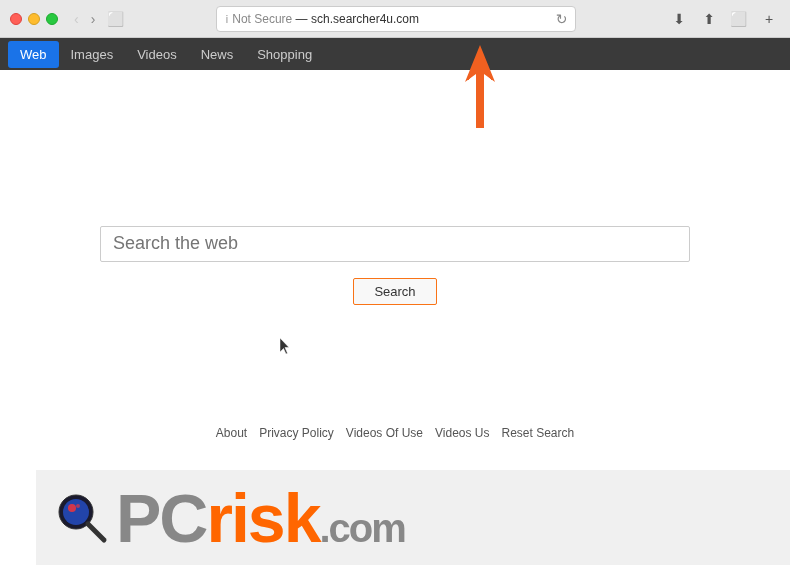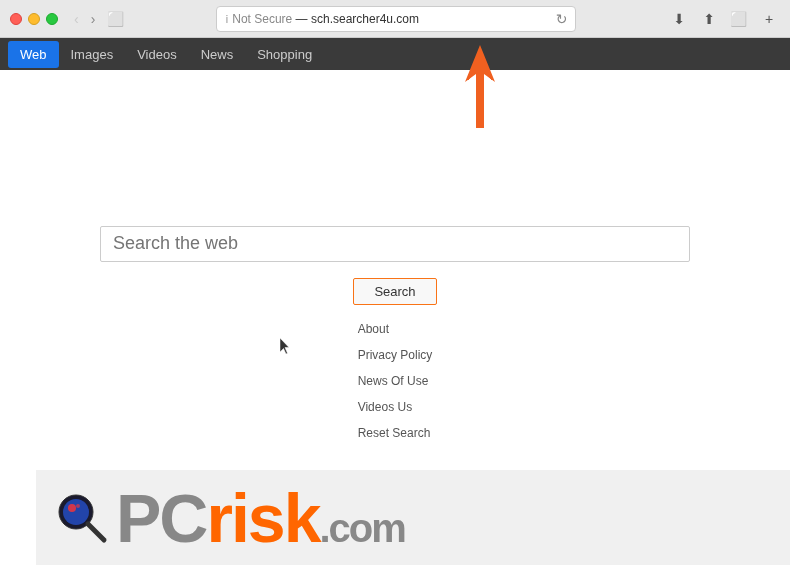--- a/index.html
+++ b/index.html
@@ -164,22 +164,21 @@
       font-size: 13px;
       cursor: pointer;
       color: #333;
     }
 
     .footer-links {
       position: absolute;
       bottom: 60px;
       display: flex;
       gap: 12px;
-      align-items: flex-start;
-      flex-direction: column;
+      align-items: flex-end;
     }
     .footer-link {
       font-size: 12px;
       color: #555;
       text-decoration: none;
       cursor: pointer;
     }
 
     
     .watermark {
@@ -280,21 +279,21 @@
   <div class="search-container">
     <div class="search-input-wrapper">
       <input type="text" class="search-input" placeholder="Search the web" style="">
     </div>
     <button class="search-button">Search</button>
   </div>
 
   <div class="footer-links">
     <a class="footer-link">About</a>
     <a class="footer-link">Privacy Policy</a>
-    <a class="footer-link">News Of Use</a>
+    <a class="footer-link">Videos Of Use</a>
     <a class="footer-link">Videos Us</a>
     <a class="footer-link">Reset Search</a>
   </div>
 
   <div class="cursor">
     <svg width="12" height="18" viewBox="0 0 12 18">
       <path d="M0,0 L0,14 L3.5,10.5 L6,16 L7.5,15.3 L5,9.5 L9,9.5 Z" fill="#333" stroke="#fff" stroke-width="0.5"></path>
     </svg>
   </div>
 </div>

